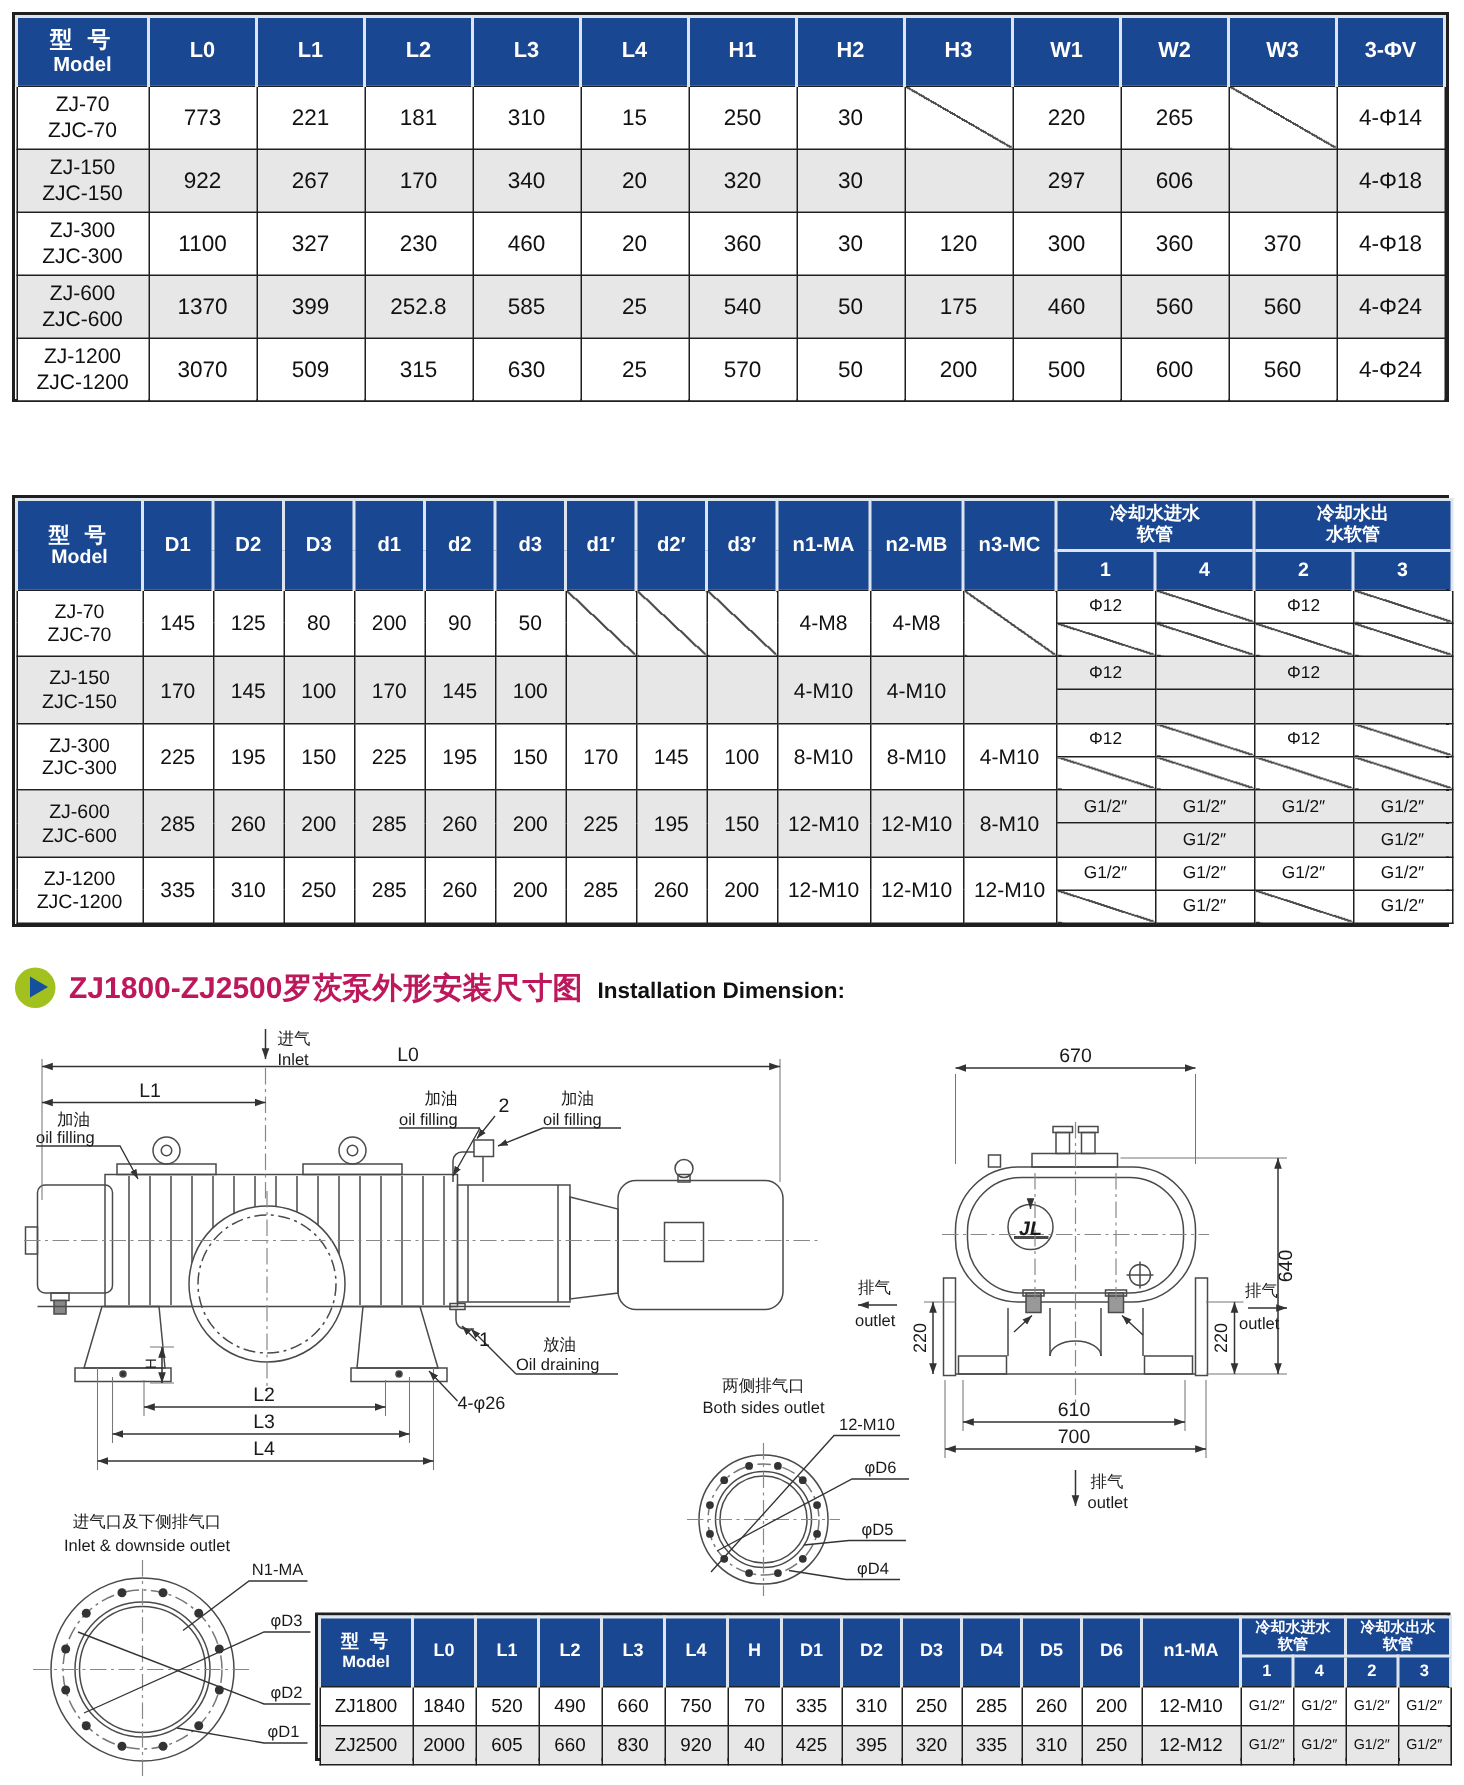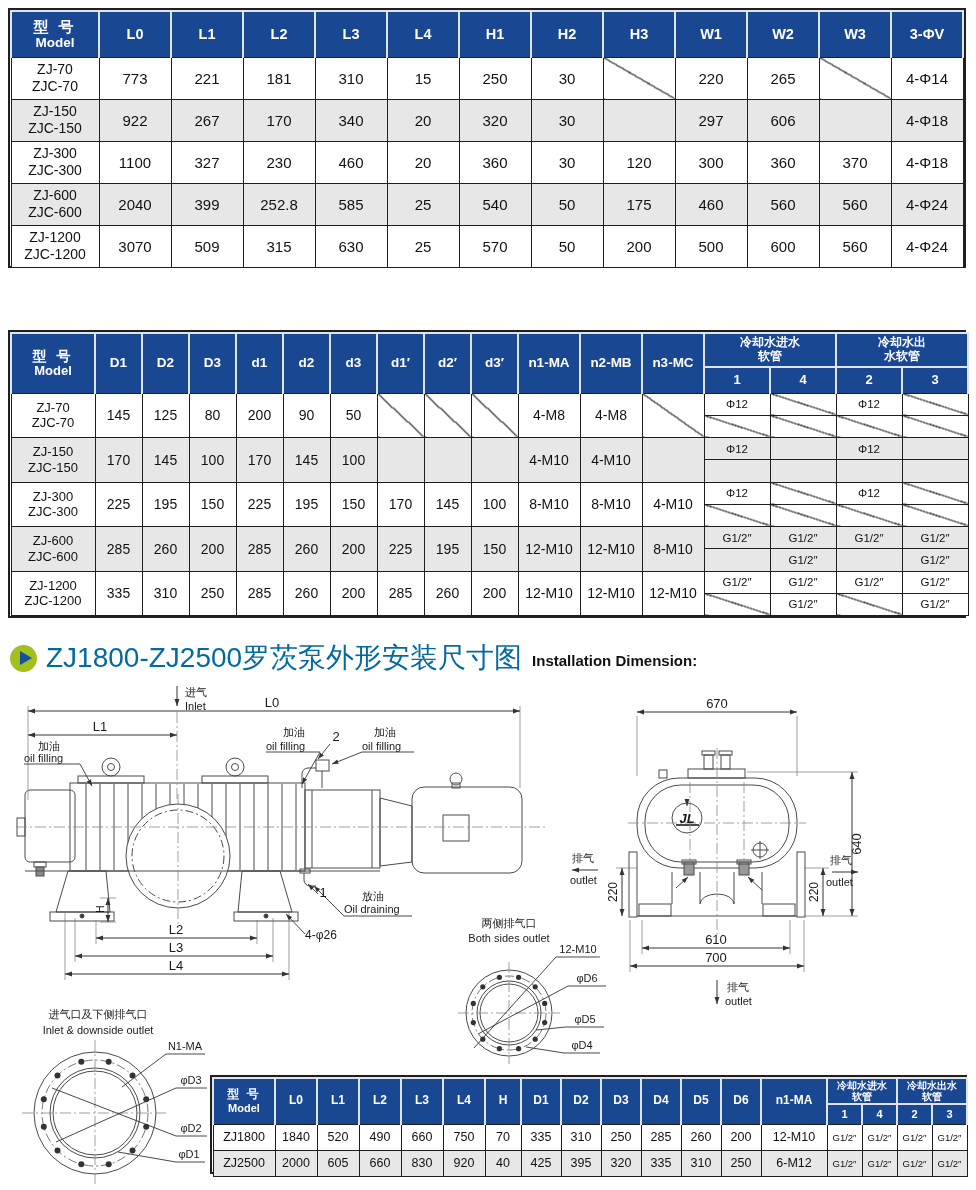--- a/index.html
+++ b/index.html
@@ -30,21 +30,21 @@
   #t3 thead tr.gr{height:26px} #t3 thead tr.sb{height:20px} #t3 tbody tr{height:26px}
   #t3 th.col-h{font-size:12px} #t3 th.grp-h{font-size:10px} #t3 th.sub-h{font-size:11px}
   #t3 .model-h .hz{font-size:12px;letter-spacing:2px} #t3 .model-h .he{font-size:11px}
   #t3 td{font-size:12.5px} #t3 td.model-c{font-size:12.5px} #t3 td.hose{font-size:9.5px}
 
   
   .section-head{position:absolute;left:10px;top:640px;height:36px;display:flex;align-items:center}
   .play-icon{position:relative;width:27px;height:27px;border-radius:50%;background:#a2c01e;flex:0 0 27px}
   .play-icon::before{content:"";position:absolute;left:10px;top:6px;width:0;height:0;
       border-left:12px solid #14509b;border-top:7.5px solid transparent;border-bottom:7.5px solid transparent}
-  .title-zh{font-size:28px;font-weight:normal;color:#0369a1;margin-left:9px;white-space:nowrap}
+  .title-zh{font-size:20px;font-weight:bold;color:#be185d;margin-left:9px;white-space:nowrap}
   .title-en{font-size:15px;font-weight:bold;color:#111;margin-left:10px;white-space:nowrap;padding-top:4px}
 
   
   #drawing{position:absolute;left:0;top:680px}
 </style>
 </head>
 <body>
 <div class="page">
 
 <div class="tblwrap" id="w1">
@@ -137,21 +137,21 @@
             <td>300</td>
             <td>360</td>
             <td>370</td>
             <td>4-Φ18</td>
           </tr>
           <tr class="alt">
             <td class="model-c">
               <div>ZJ-600</div>
               <div>ZJC-600</div>
             </td>
-            <td>2040</td>
+            <td>1370</td>
             <td>399</td>
             <td>252.8</td>
             <td>585</td>
             <td>25</td>
             <td>540</td>
             <td>50</td>
             <td>175</td>
             <td>460</td>
             <td>560</td>
             <td>560</td>
@@ -700,21 +700,21 @@
             <td>660</td>
             <td>830</td>
             <td>920</td>
             <td>40</td>
             <td>425</td>
             <td>395</td>
             <td>320</td>
             <td>335</td>
             <td>310</td>
             <td>250</td>
-            <td>6-M12</td>
+            <td>12-M12</td>
             <td class="hose">G1/2″</td>
             <td class="hose">G1/2″</td>
             <td class="hose">G1/2″</td>
             <td class="hose">G1/2″</td>
           </tr>
         </tbody>
       </table>
 </div>
 
 </div>

